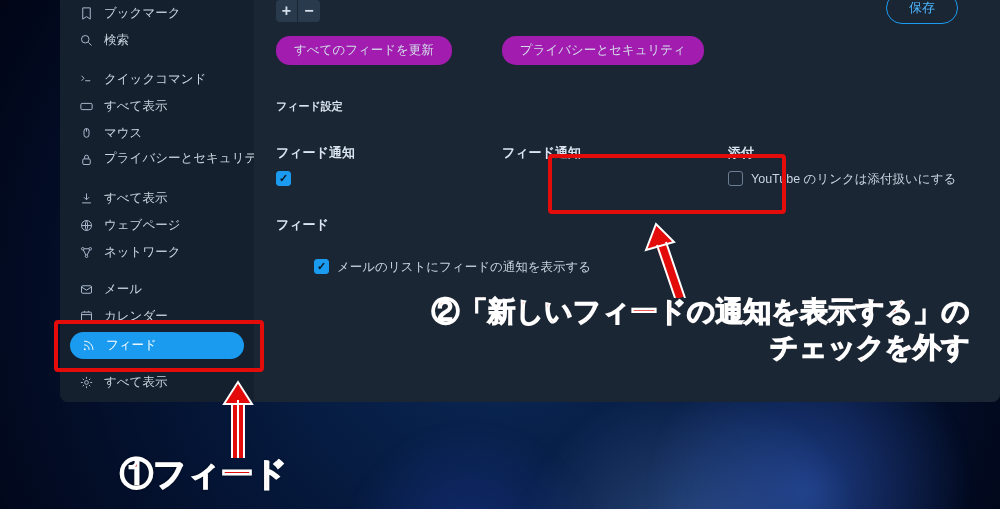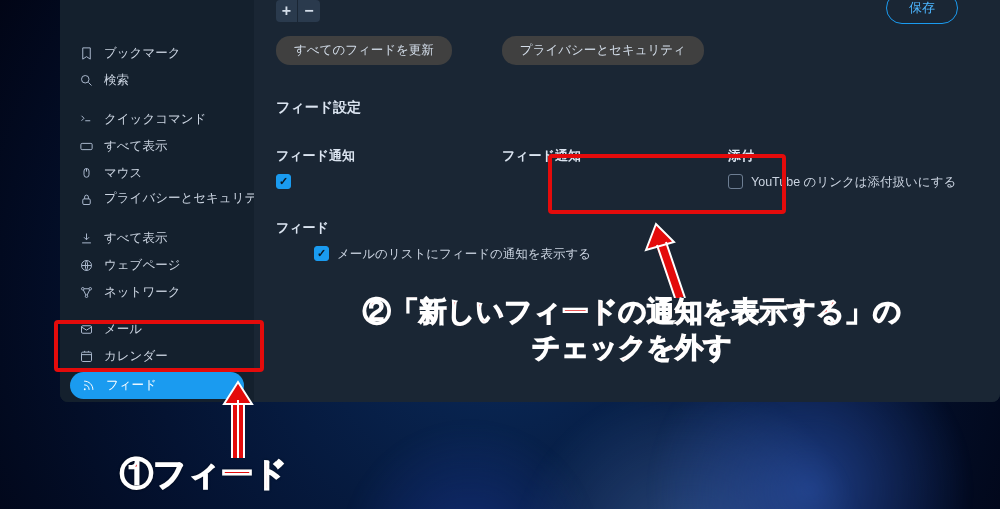--- a/index.html
+++ b/index.html
@@ -31,21 +31,20 @@
     display: flex;
     z-index: 1;
   }
   
   .sidebar {
     width: 194px;
     background: #14202d;
     padding-top: 0;
     position: relative;
     font-size: 13px;
-    margin-top: 40px;
   }
   .sidebar-item {
     display: flex;
     align-items: center;
     height: 27px;
     padding: 0 10px 0 18px;
     gap: 10px;
     cursor: pointer;
     color: #cbd4e1;
     white-space: nowrap;
@@ -90,25 +89,25 @@
   }
   .pm-btn:first-child{ border-radius:4px 0 0 4px; border-right:1px solid #1a2634;}
   .pm-btn:last-child{ border-radius:0 4px 4px 0;}
   .save-btn {
     position:absolute; right:42px; top:-8px;
     padding:6px 22px; border:1px solid #1a9bf0; border-radius:18px;
     color:#4db6ff; background:transparent; font-size:13px; cursor:pointer;
   }
   .action-row { display:flex; gap:50px; margin-top:6px; }
   .pill-btn {
-    background:#404040; color:#d3dde9; border:none;
+    background:#a21caf; color:#d3dde9; border:none;
     padding:6px 18px; border-radius:14px; font-size:12.5px; cursor:pointer;
   }
 
-  .main h2 { font-size:14px; font-weight:bold; color:#dbe4f0; margin-top:34px; }
+  .main h2 { font-size:11px; font-weight:bold; color:#dbe4f0; margin-top:34px; }
   .cols { display:flex; gap:0; margin-top:30px; }
   .col { width: 226px; }
   .col3 { width: 240px; }
   .col-title { font-size:13px; font-weight:bold; color:#dbe4f0; margin-bottom:8px;}
   .check-row { display:flex; align-items:flex-start; gap:8px; font-size:12.5px; color:#cbd4e1; line-height:1.45;}
   .checkbox {
     width:15px; height:15px; border:1.5px solid #6d7e93; border-radius:3px;
     flex:0 0 15px; margin-top:1px; display:flex; align-items:center; justify-content:center;
     cursor:pointer;
   }
@@ -131,24 +130,24 @@
   .arrow svg { display:block; }
 
   .annot1 {
     position:absolute; left:120px; top:452px;
     font-size:33px; font-weight:900; color:#e40b0b;
     -webkit-text-stroke: 1.5px #ffffff;
     text-shadow: 0 0 3px #000;
     z-index:7; white-space:nowrap;
   }
   .annot2 {
-    position:absolute; left:312px; top:294px; width:640px;
+    position:absolute; left:330px; top:294px; width:640px;
     font-size:28px; font-weight:900; color:#e40b0b;
     -webkit-text-stroke: 1.2px #ffffff;
-    text-align:center;
+    text-align:right;
     z-index:7; line-height:1.3;
   }
 </style>
 </head>
 <body>
 
 <div class="wallpaper">
   <div class="swirl s1"></div>
   <div class="swirl s2"></div>
   <div class="swirl s3"></div>
@@ -307,21 +306,21 @@
         <div class="col-title">添付</div>
         <div class="check-row">
           <div class="checkbox unchecked"></div>
           <span>YouTube のリンクは添付扱いにする</span>
         </div>
       </div>
     </div>
 
     <div class="subsection">
       <div class="col-title">フィード</div>
-      <div class="check-row" style="margin-top:8px;padding-left:38px;">
+      <div class="check-row" style="margin-top:24px;padding-left:38px;">
         <div class="checkbox checked"></div>
         <span>メールのリストにフィードの通知を表示する</span>
       </div>
     </div>
   </div>
 </div>
 
 <div class="red-box sb"></div>
 <div class="red-box nb"></div>
 

